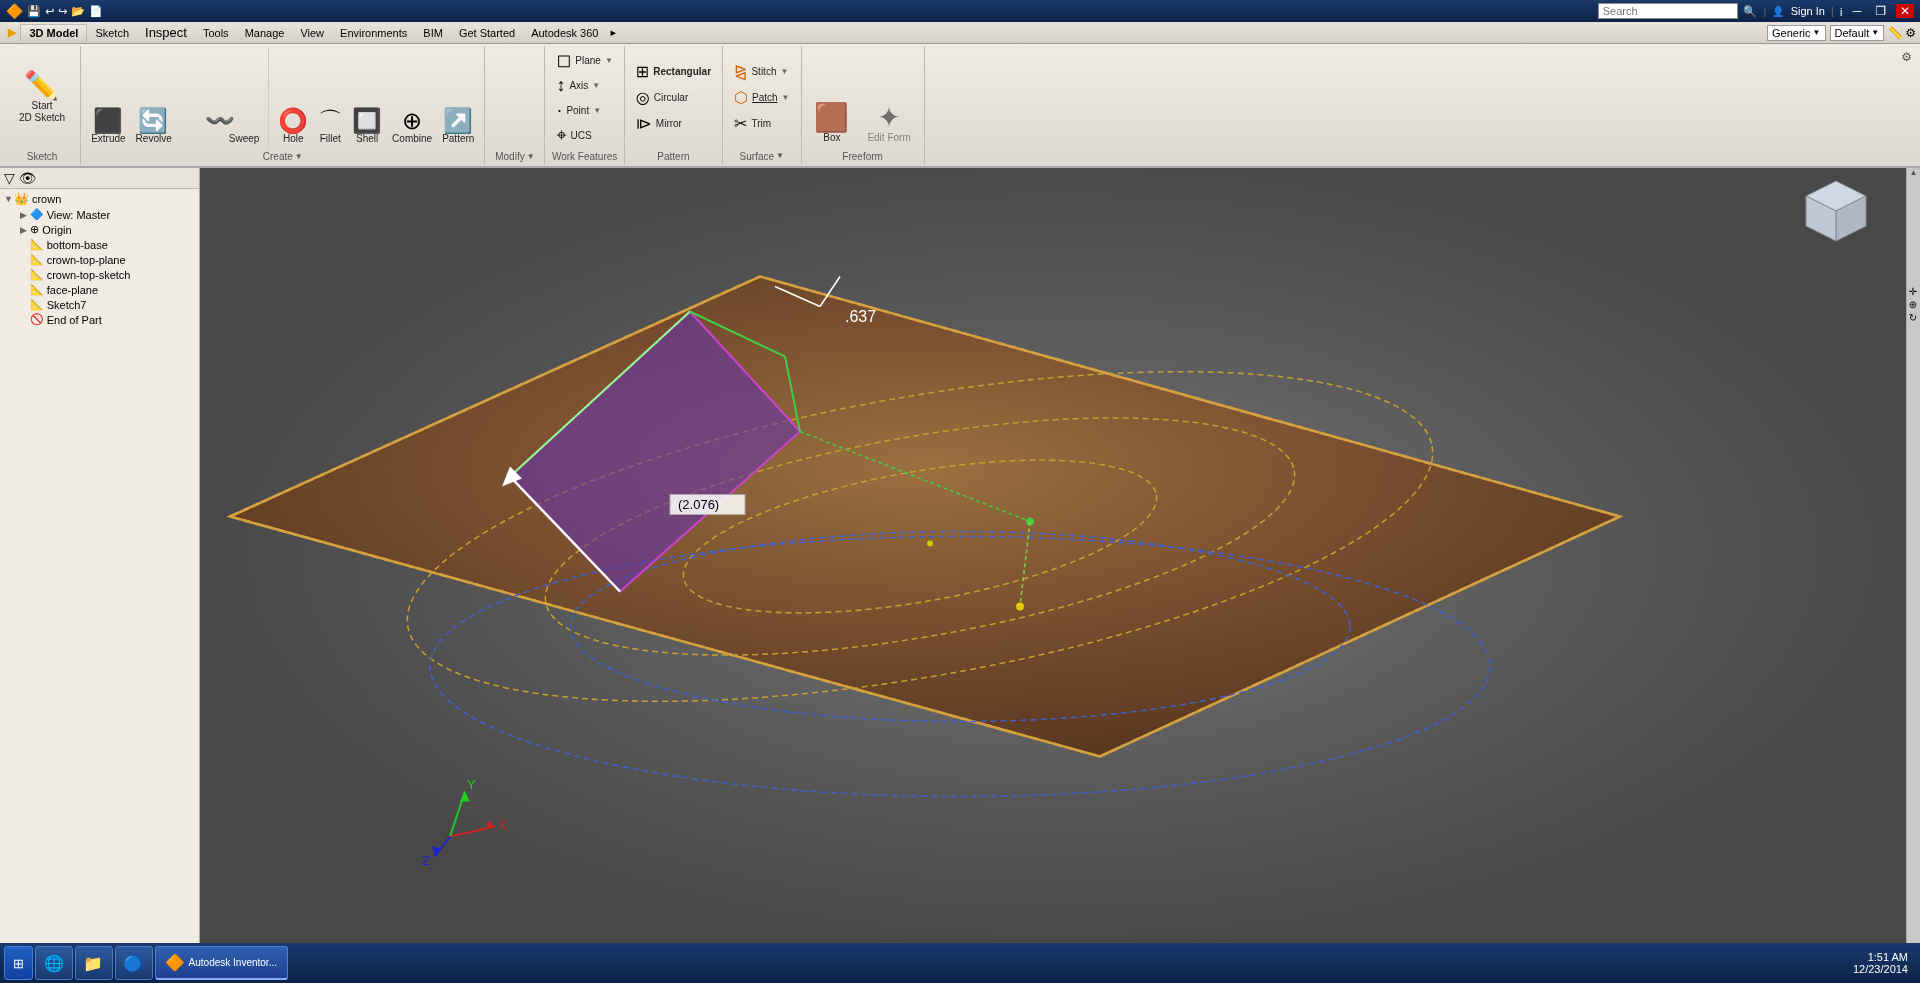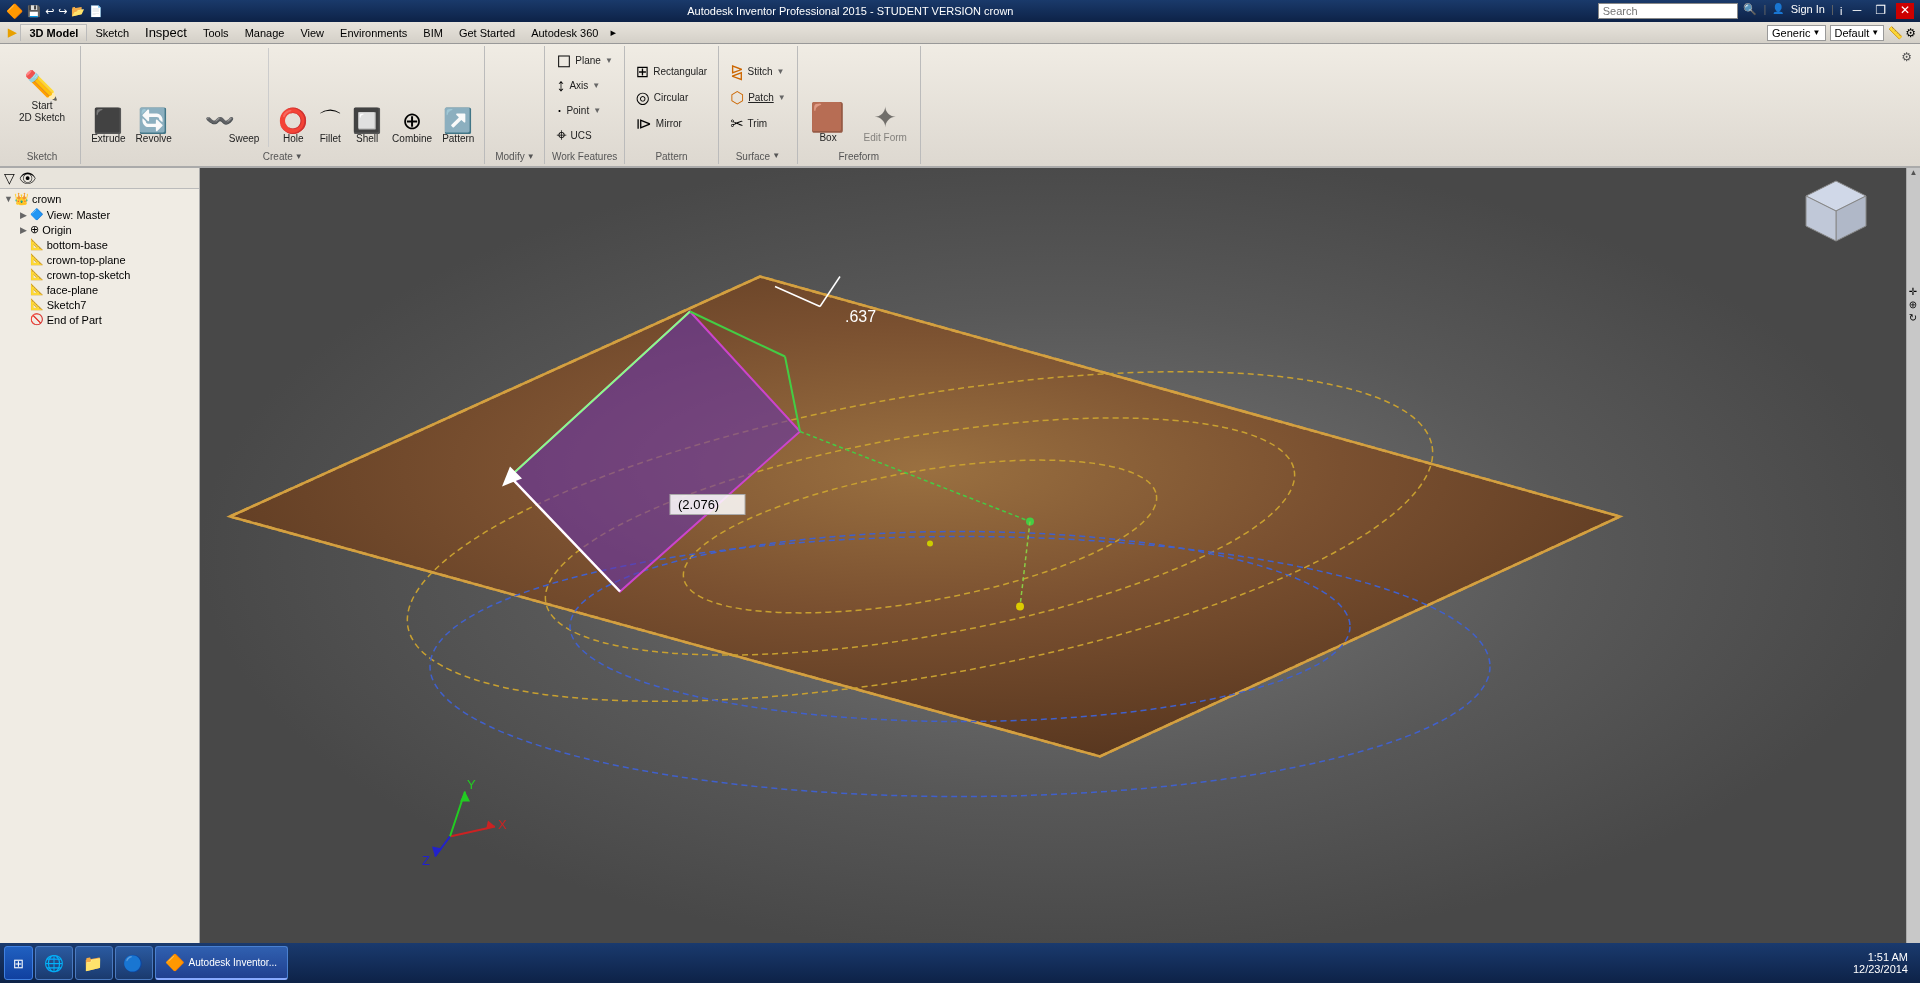--- a/index.html
+++ b/index.html
@@ -69,24 +69,21 @@
 
 <div id="titlebar" style="position:absolute;top:0;left:0;right:0;height:22px;z-index:100;">
   <div style="display:flex;align-items:center;gap:4px;">
     <span style="color:#e8a000;font-size:14px;">🔶</span>
     <span style="color:white;cursor:pointer;font-size:11px;">💾</span>
     <span style="color:white;cursor:pointer;font-size:11px;">↩</span>
     <span style="color:white;cursor:pointer;font-size:11px;">↪</span>
     <span style="color:white;cursor:pointer;font-size:11px;">📂</span>
     <span style="color:white;cursor:pointer;font-size:11px;">📄</span>
   </div>
-  <div style="flex:1;text-align:center;font-size:11px;color:white;">
-    <span>Autodesk Inventor Professional 2015 - STUDENT VERSION  crown</span>
-  </div>
-  <div style="display:flex;gap:6px;">
+  <div style="display:flex;align-items:center;gap:6px;">
     <input type="text" style="width: 140px; font-size: 11px; padding: 1px 4px; background: white; border: 1px solid rgb(136, 136, 136);" placeholder="Search">
     <span style="color:white;cursor:pointer;">🔍</span>
     <span style="color:#666;">|</span>
     <span style="color:white;font-size:10px;">👤</span>
     <span style="color:white;cursor:pointer;font-size:11px;">Sign In</span>
     <span style="color:#666;">|</span>
     <span style="color:white;cursor:pointer;font-size:11px;">ℹ</span>
     <span style="color:white;cursor:pointer;padding:0 4px;font-size:12px;">─</span>
     <span style="color:white;cursor:pointer;padding:0 4px;font-size:12px;">❐</span>
     <span style="color:white;cursor:pointer;padding:0 4px;font-size:12px;background:#c00;">✕</span>
@@ -207,21 +204,21 @@
           <span style="font-size:10px;color:#222;">UCS</span>
         </div>
       </div>
       <div style="font-size:10px;color:#555;padding-top:2px;">Work Features</div>
     </div>
 
     <div style="display:flex;flex-direction:column;align-items:center;border-right:1px solid #bbb;padding:2px 6px;">
       <div style="flex:1;display:flex;flex-direction:column;gap:1px;padding-bottom:2px;justify-content:center;">
         <div style="display:flex;align-items:center;gap:4px;padding:2px 4px;cursor:pointer;border:1px solid transparent;border-radius:2px;">
           <div style="font-size:16px;">⊞</div>
-          <span style="font-size:10px;color:#222;">Rectangular</span>
+          <span style="font-size:10px;color:#222;font-weight:bold;">Rectangular</span>
         </div>
         <div style="display:flex;align-items:center;gap:4px;padding:2px 4px;cursor:pointer;border:1px solid transparent;border-radius:2px;">
           <div style="font-size:16px;">◎</div>
           <span style="font-size:10px;color:#222;">Circular</span>
         </div>
         <div style="display:flex;align-items:center;gap:4px;padding:2px 4px;cursor:pointer;border:1px solid transparent;border-radius:2px;">
           <div style="font-size:16px;">⧐</div>
           <span style="font-size:10px;color:#222;">Mirror</span>
         </div>
       </div>

